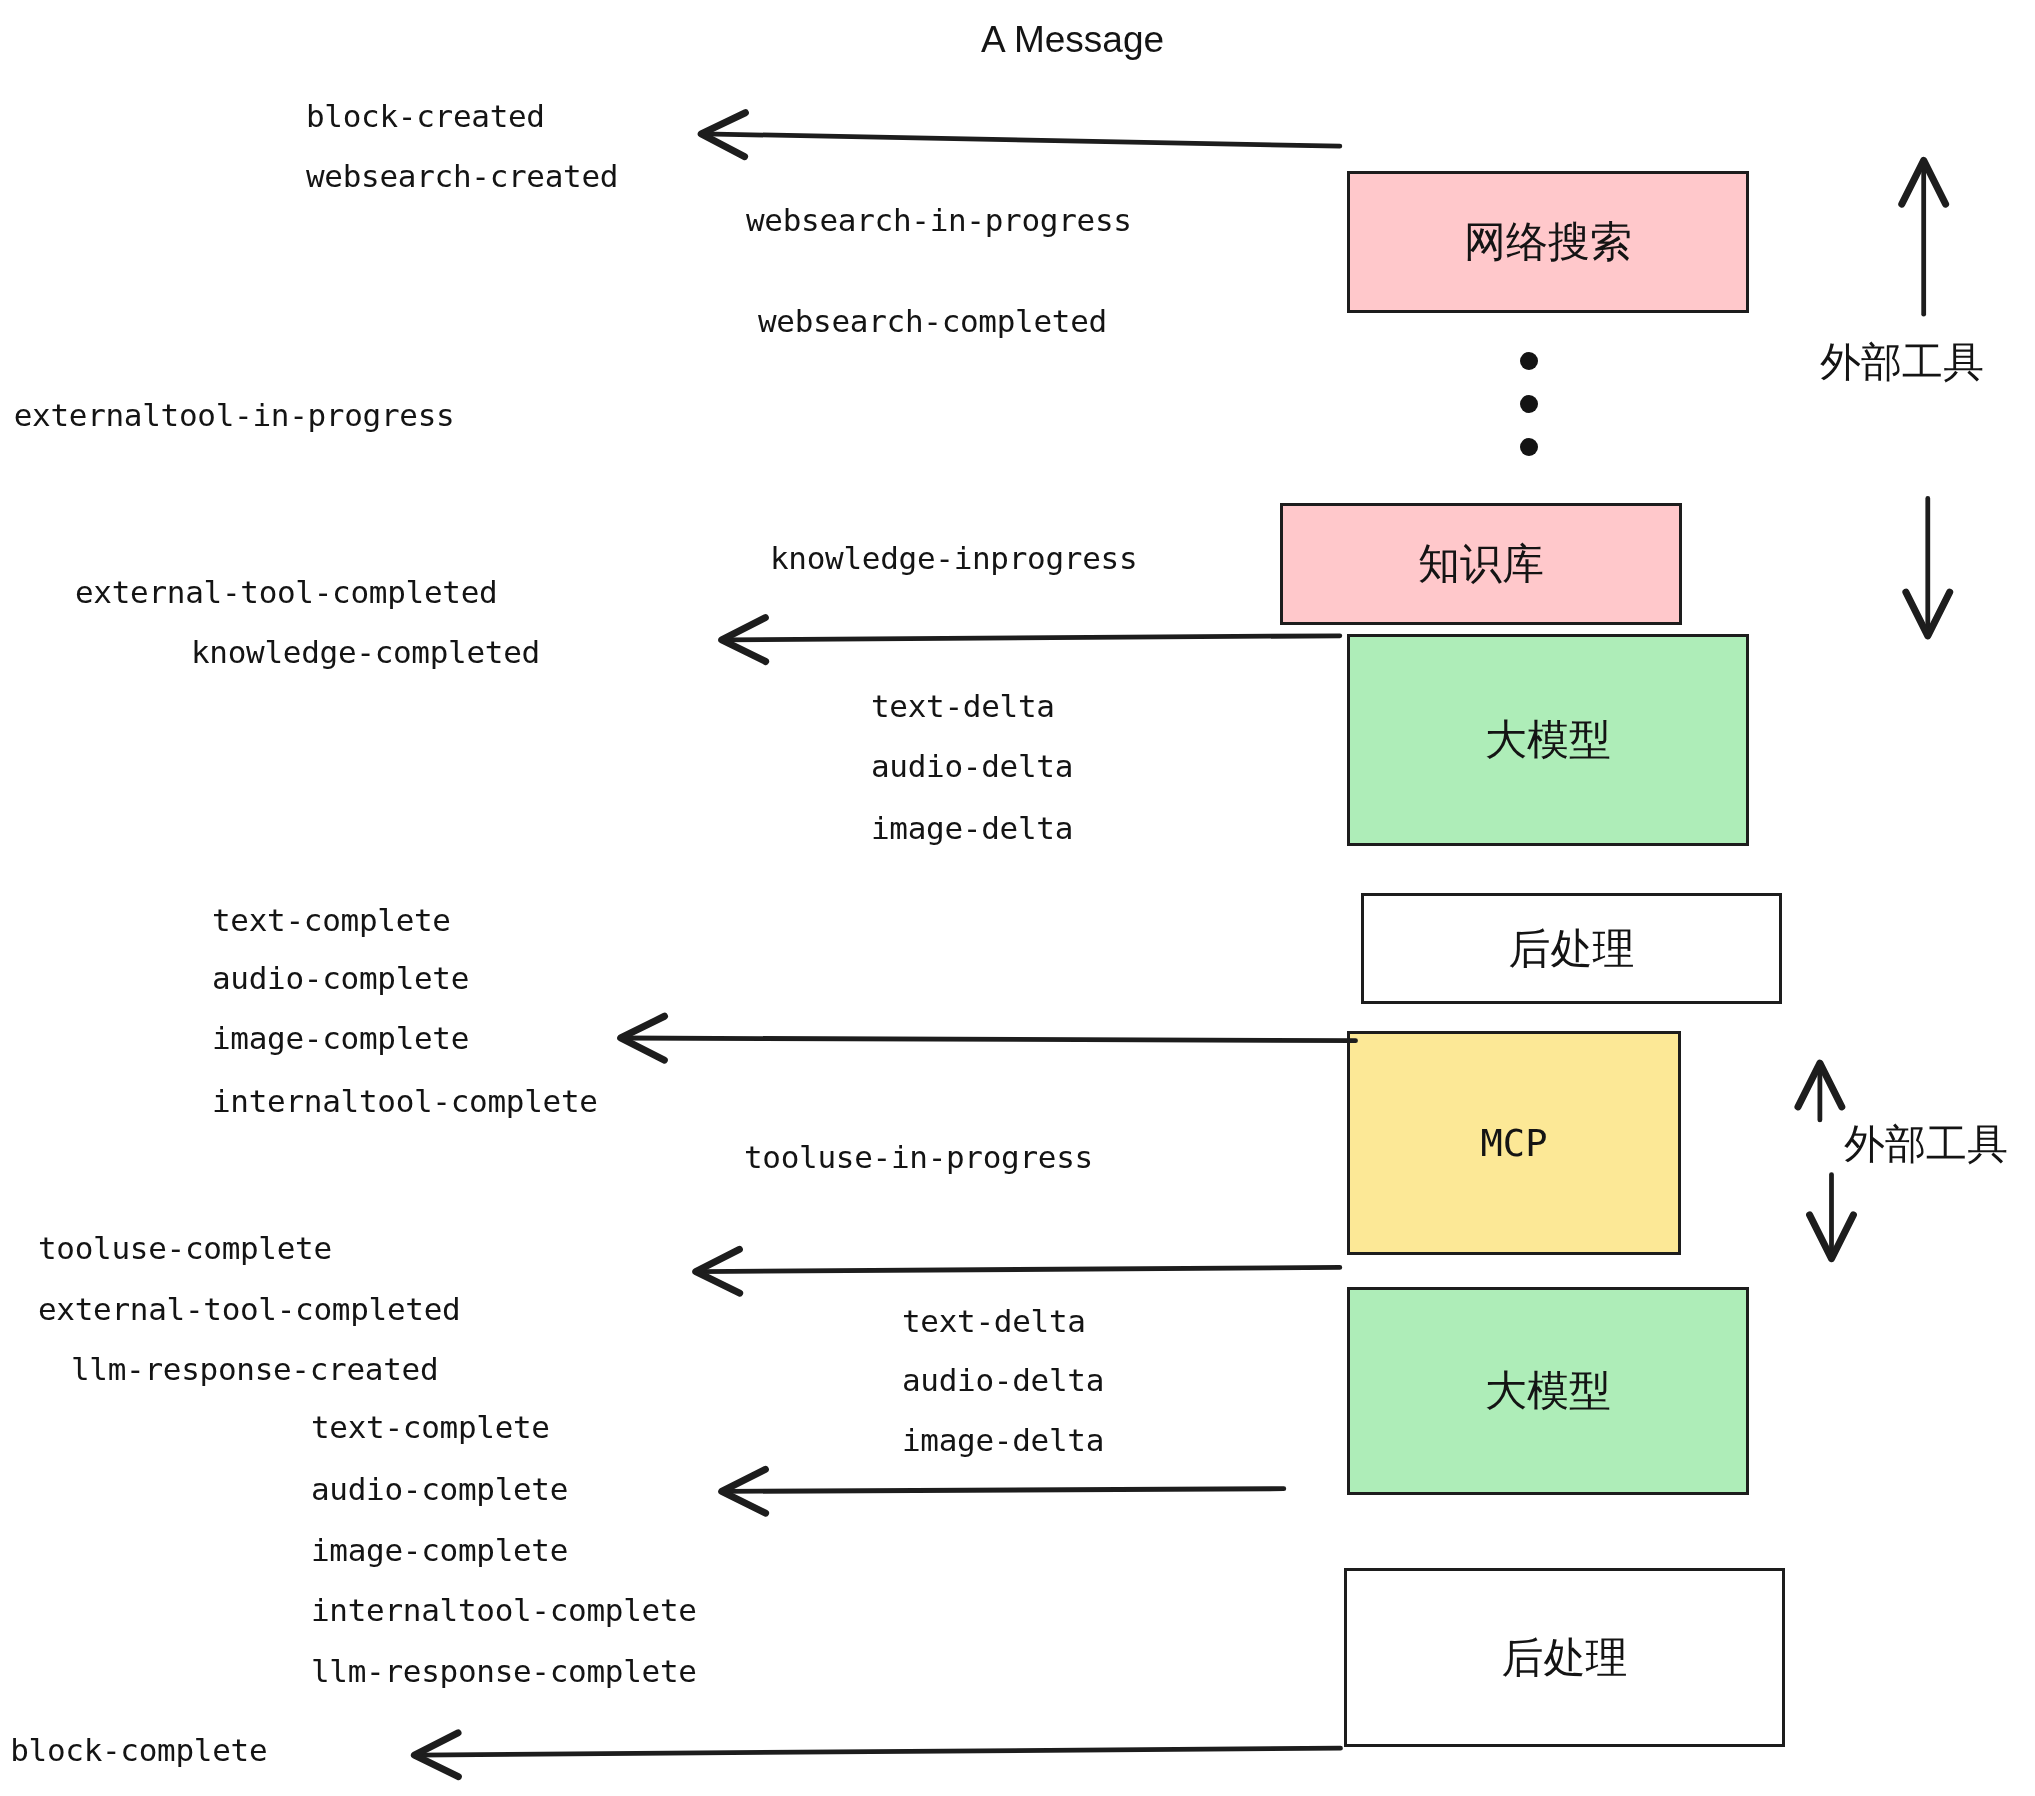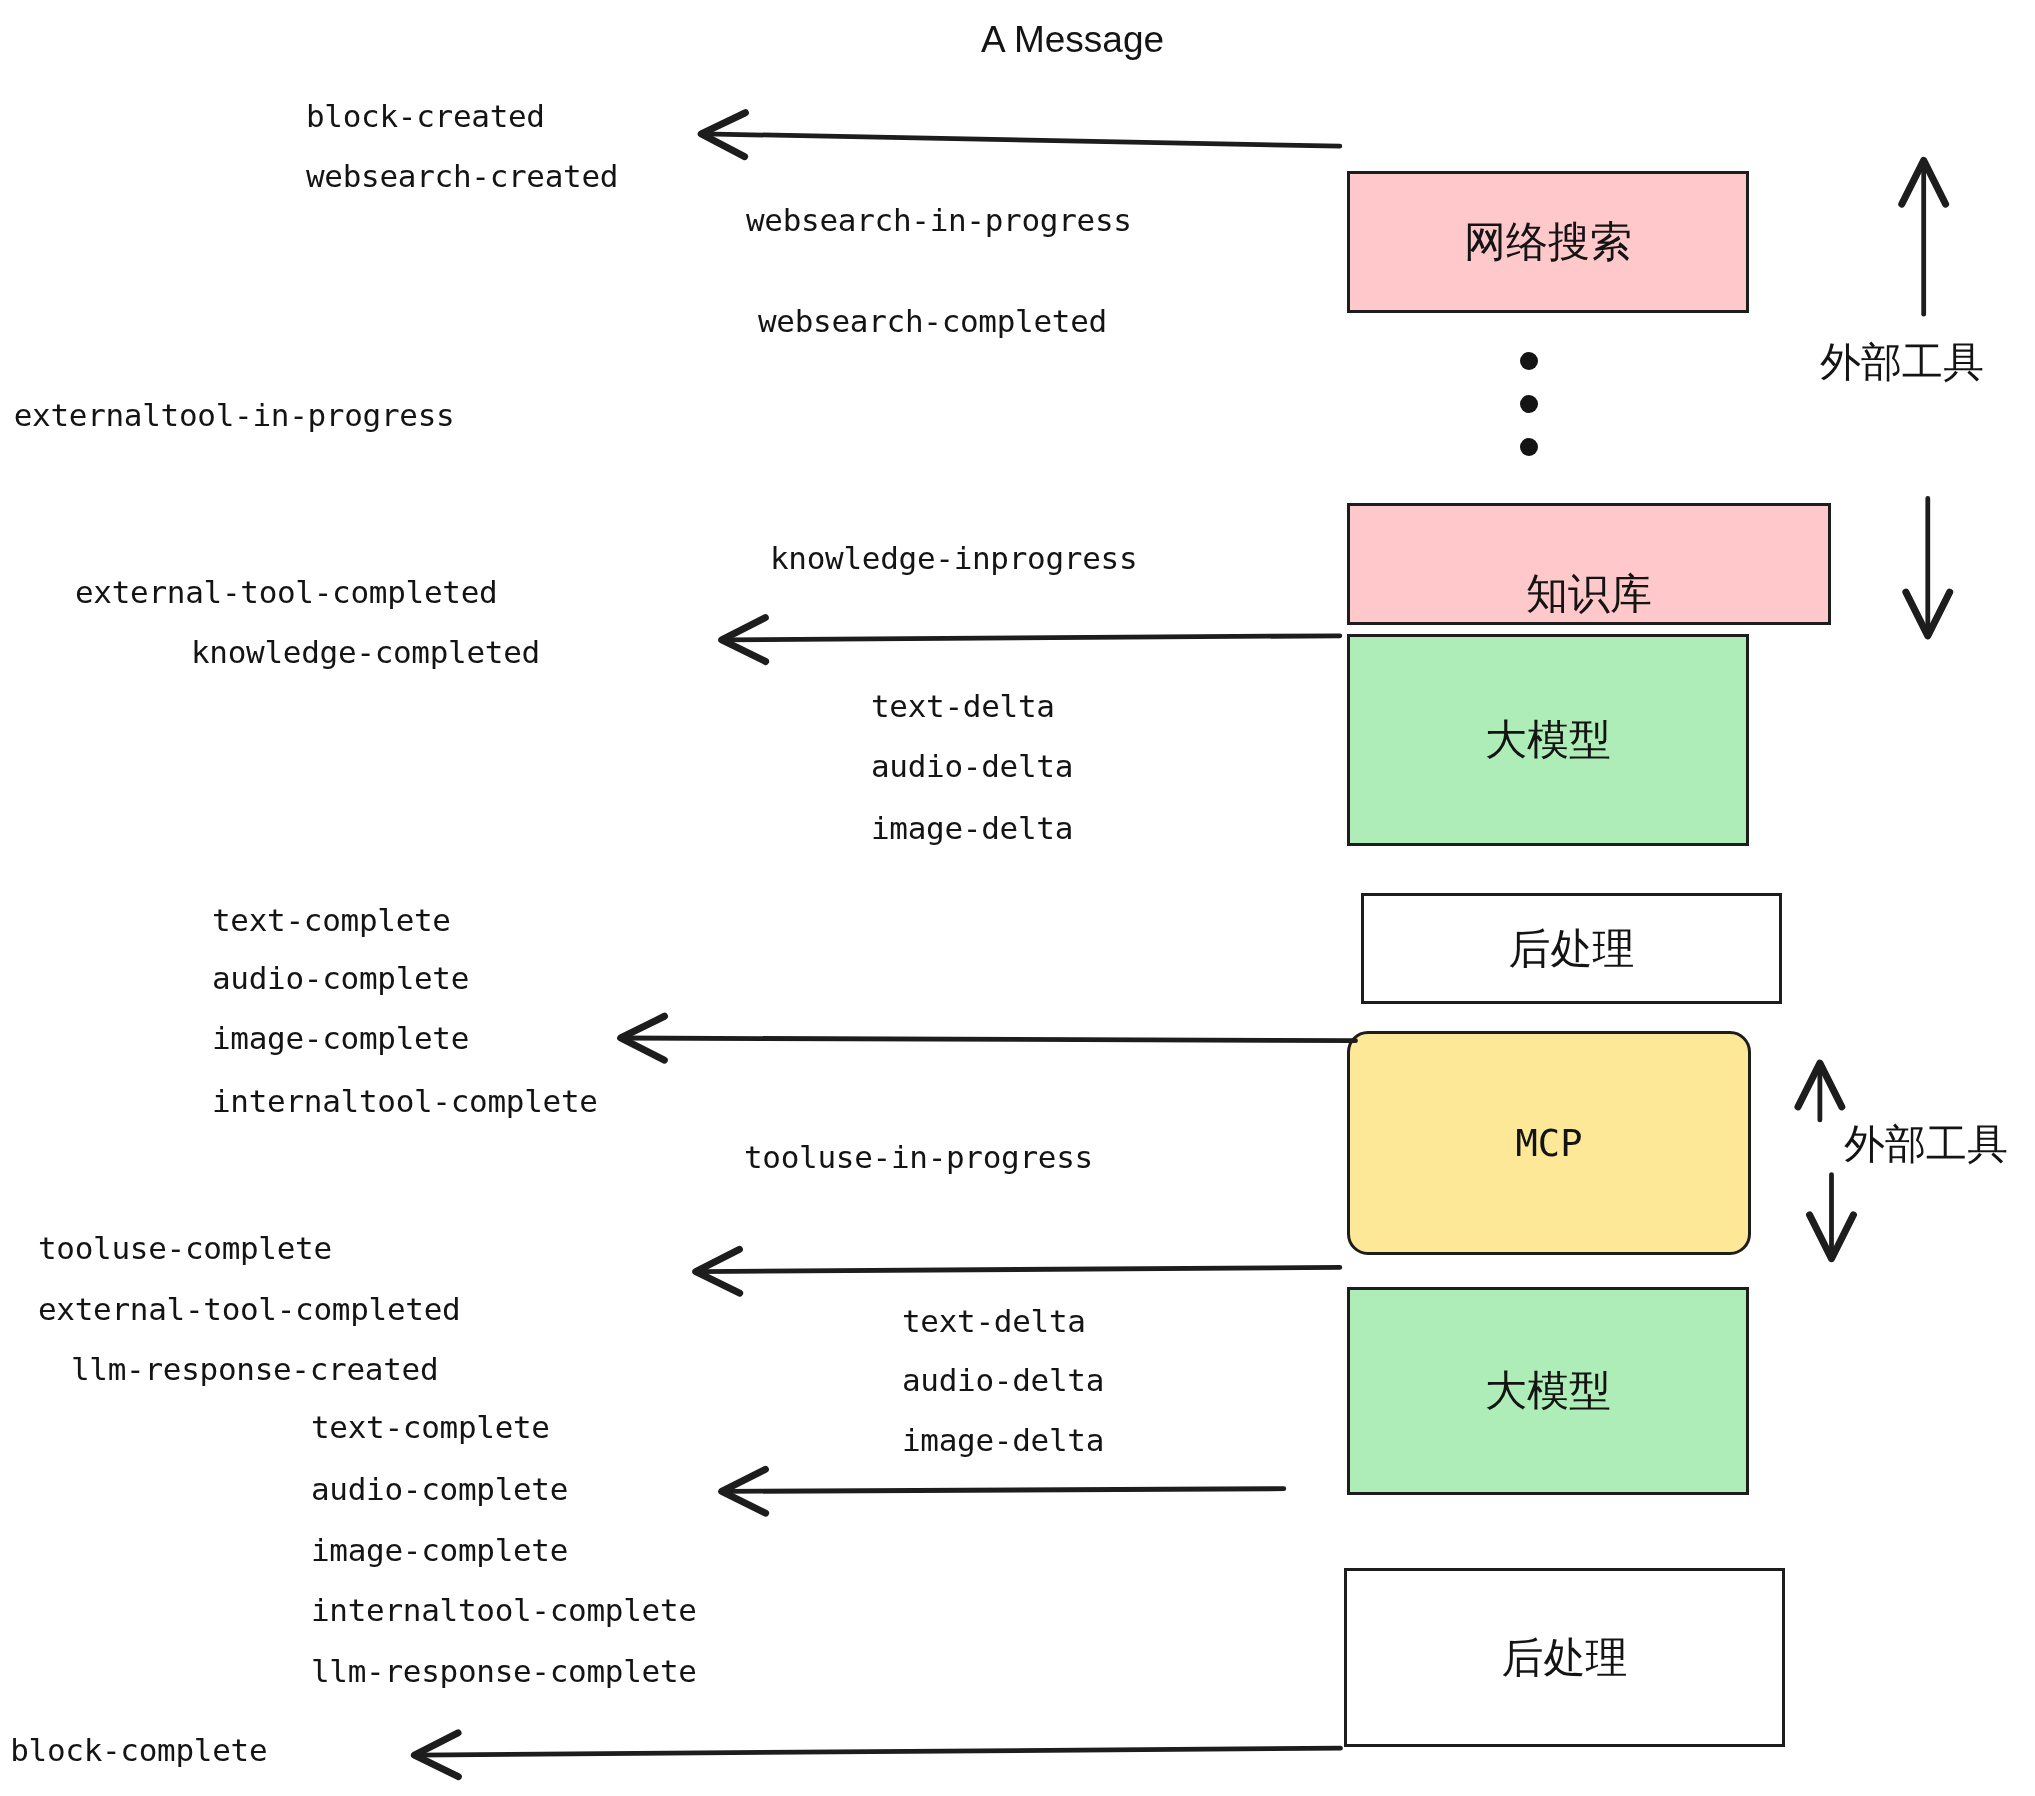--- a/index.html
+++ b/index.html
@@ -85,33 +85,33 @@
   <div class="title" style="left:981px; top:19px;">A Message</div>
 
   <div class="nodebox pink" style="left:1347px; top:171px; width:402px; height:142px;">
     <span>网络搜索</span>
   </div>
 
   <div class="dot" style="left:1520px; top:352px;"></div>
   <div class="dot" style="left:1520px; top:395px;"></div>
   <div class="dot" style="left:1520px; top:438px;"></div>
 
-  <div class="nodebox pink" style="left:1347px; top:503px; width:484px; height:122px;align-items:flex-end;">
+  <div class="nodebox pink" style="left:1280px; top:503px; width:402px; height:122px;">
     <span>知识库</span>
   </div>
 
   <div class="nodebox green" style="left:1347px; top:634px; width:402px; height:212px;">
     <span>大模型</span>
   </div>
 
   <div class="nodebox white" style="left:1361px; top:893px; width:421px; height:111px;">
     <span>后处理</span>
   </div>
 
-  <div class="nodebox yellow mcp" style="left:1347px; top:1031px; width:404px; height:224px;border-radius:21px;">
+  <div class="nodebox yellow mcp" style="left:1347px; top:1031px; width:334px; height:224px;">
     <span>MCP</span>
   </div>
 
   <div class="nodebox green" style="left:1347px; top:1287px; width:402px; height:208px;">
     <span>大模型</span>
   </div>
 
   <div class="nodebox white" style="left:1344px; top:1568px; width:441px; height:179px;">
     <span>后处理</span>
   </div>

